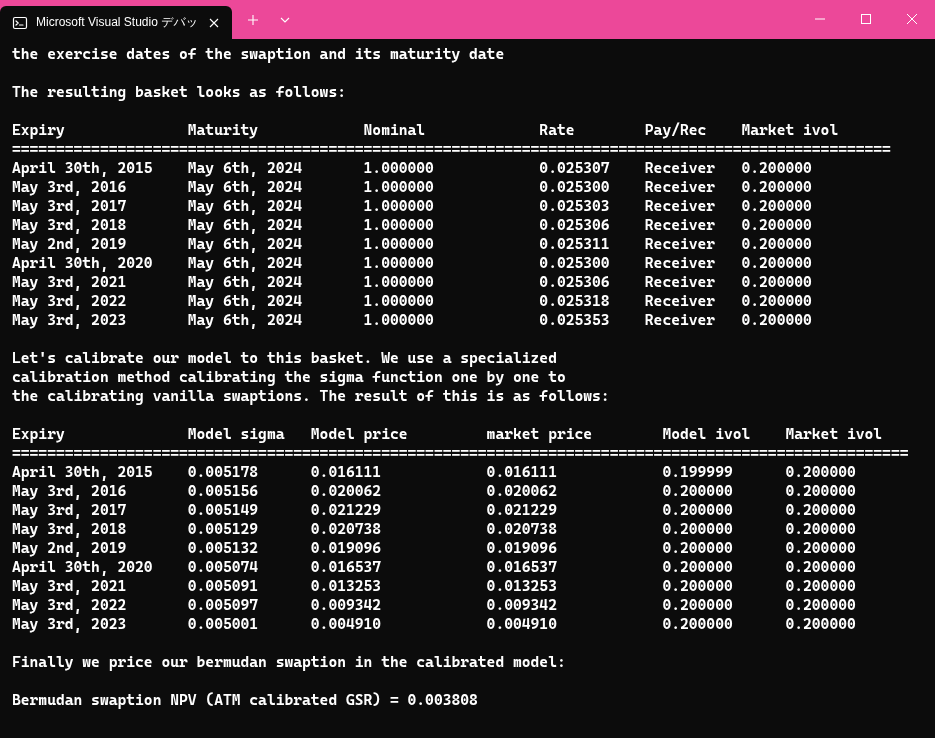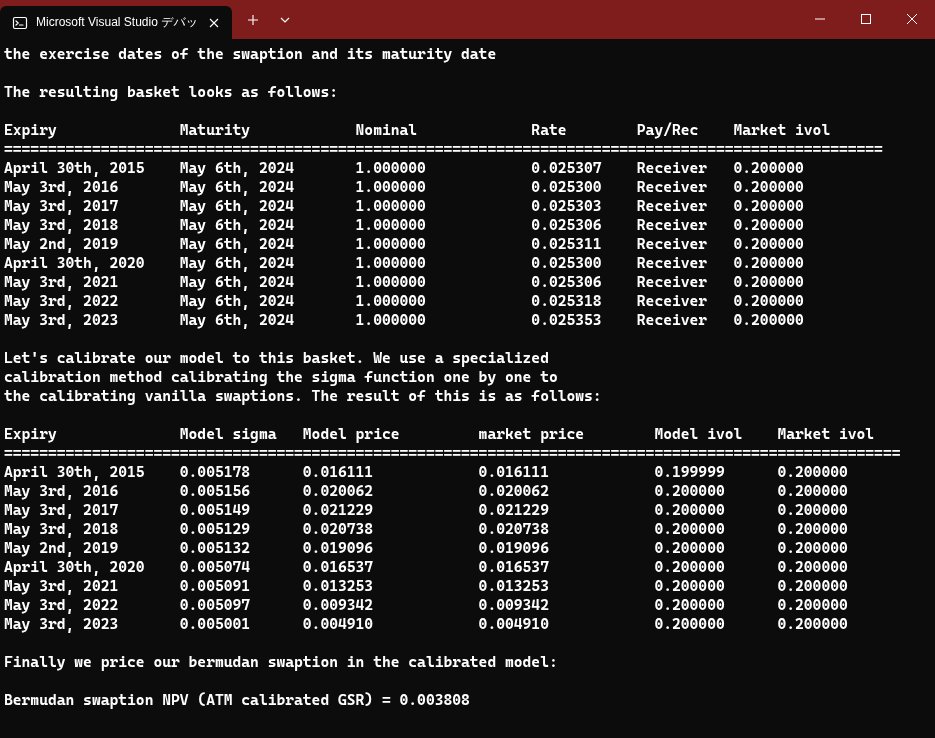--- a/index.html
+++ b/index.html
@@ -7,21 +7,21 @@
       width: 935px;
       height: 738px;
       background: #0c0c0c;
       font-family: "Segoe UI", Arial, sans-serif;
       overflow: hidden;
       display: flex;
       flex-direction: column;
     }
     .titlebar {
       height: 39px;
-      background: #7f1d1d;
+      background: #ec4899;
       display: flex;
       align-items: stretch;
       justify-content: space-between;
       user-select: none;
     }
     .tab-area { display: flex; align-items: stretch; }
     .tab {
       background: #0c0c0c;
       display: flex;
       align-items: center;
@@ -73,21 +73,21 @@
     }
     .wc-btn {
       width: 46px; height: 32px;
       display: flex; align-items: center; justify-content: center;
       color: #ffffff;
       cursor: pointer;
       margin-top: 3px;
     }
     .terminal {
       flex: 1;
-      padding: 6px 4px 0 4px;
+      padding: 6px 4px 0 12px;
       color: #ffffff;
       font-family: Consolas, "Cascadia Mono", monospace;
       font-size: 15px;
       line-height: 19px;
       white-space: pre;
       overflow: hidden;
       font-weight: bold;
     }
   </style>
 </head>

